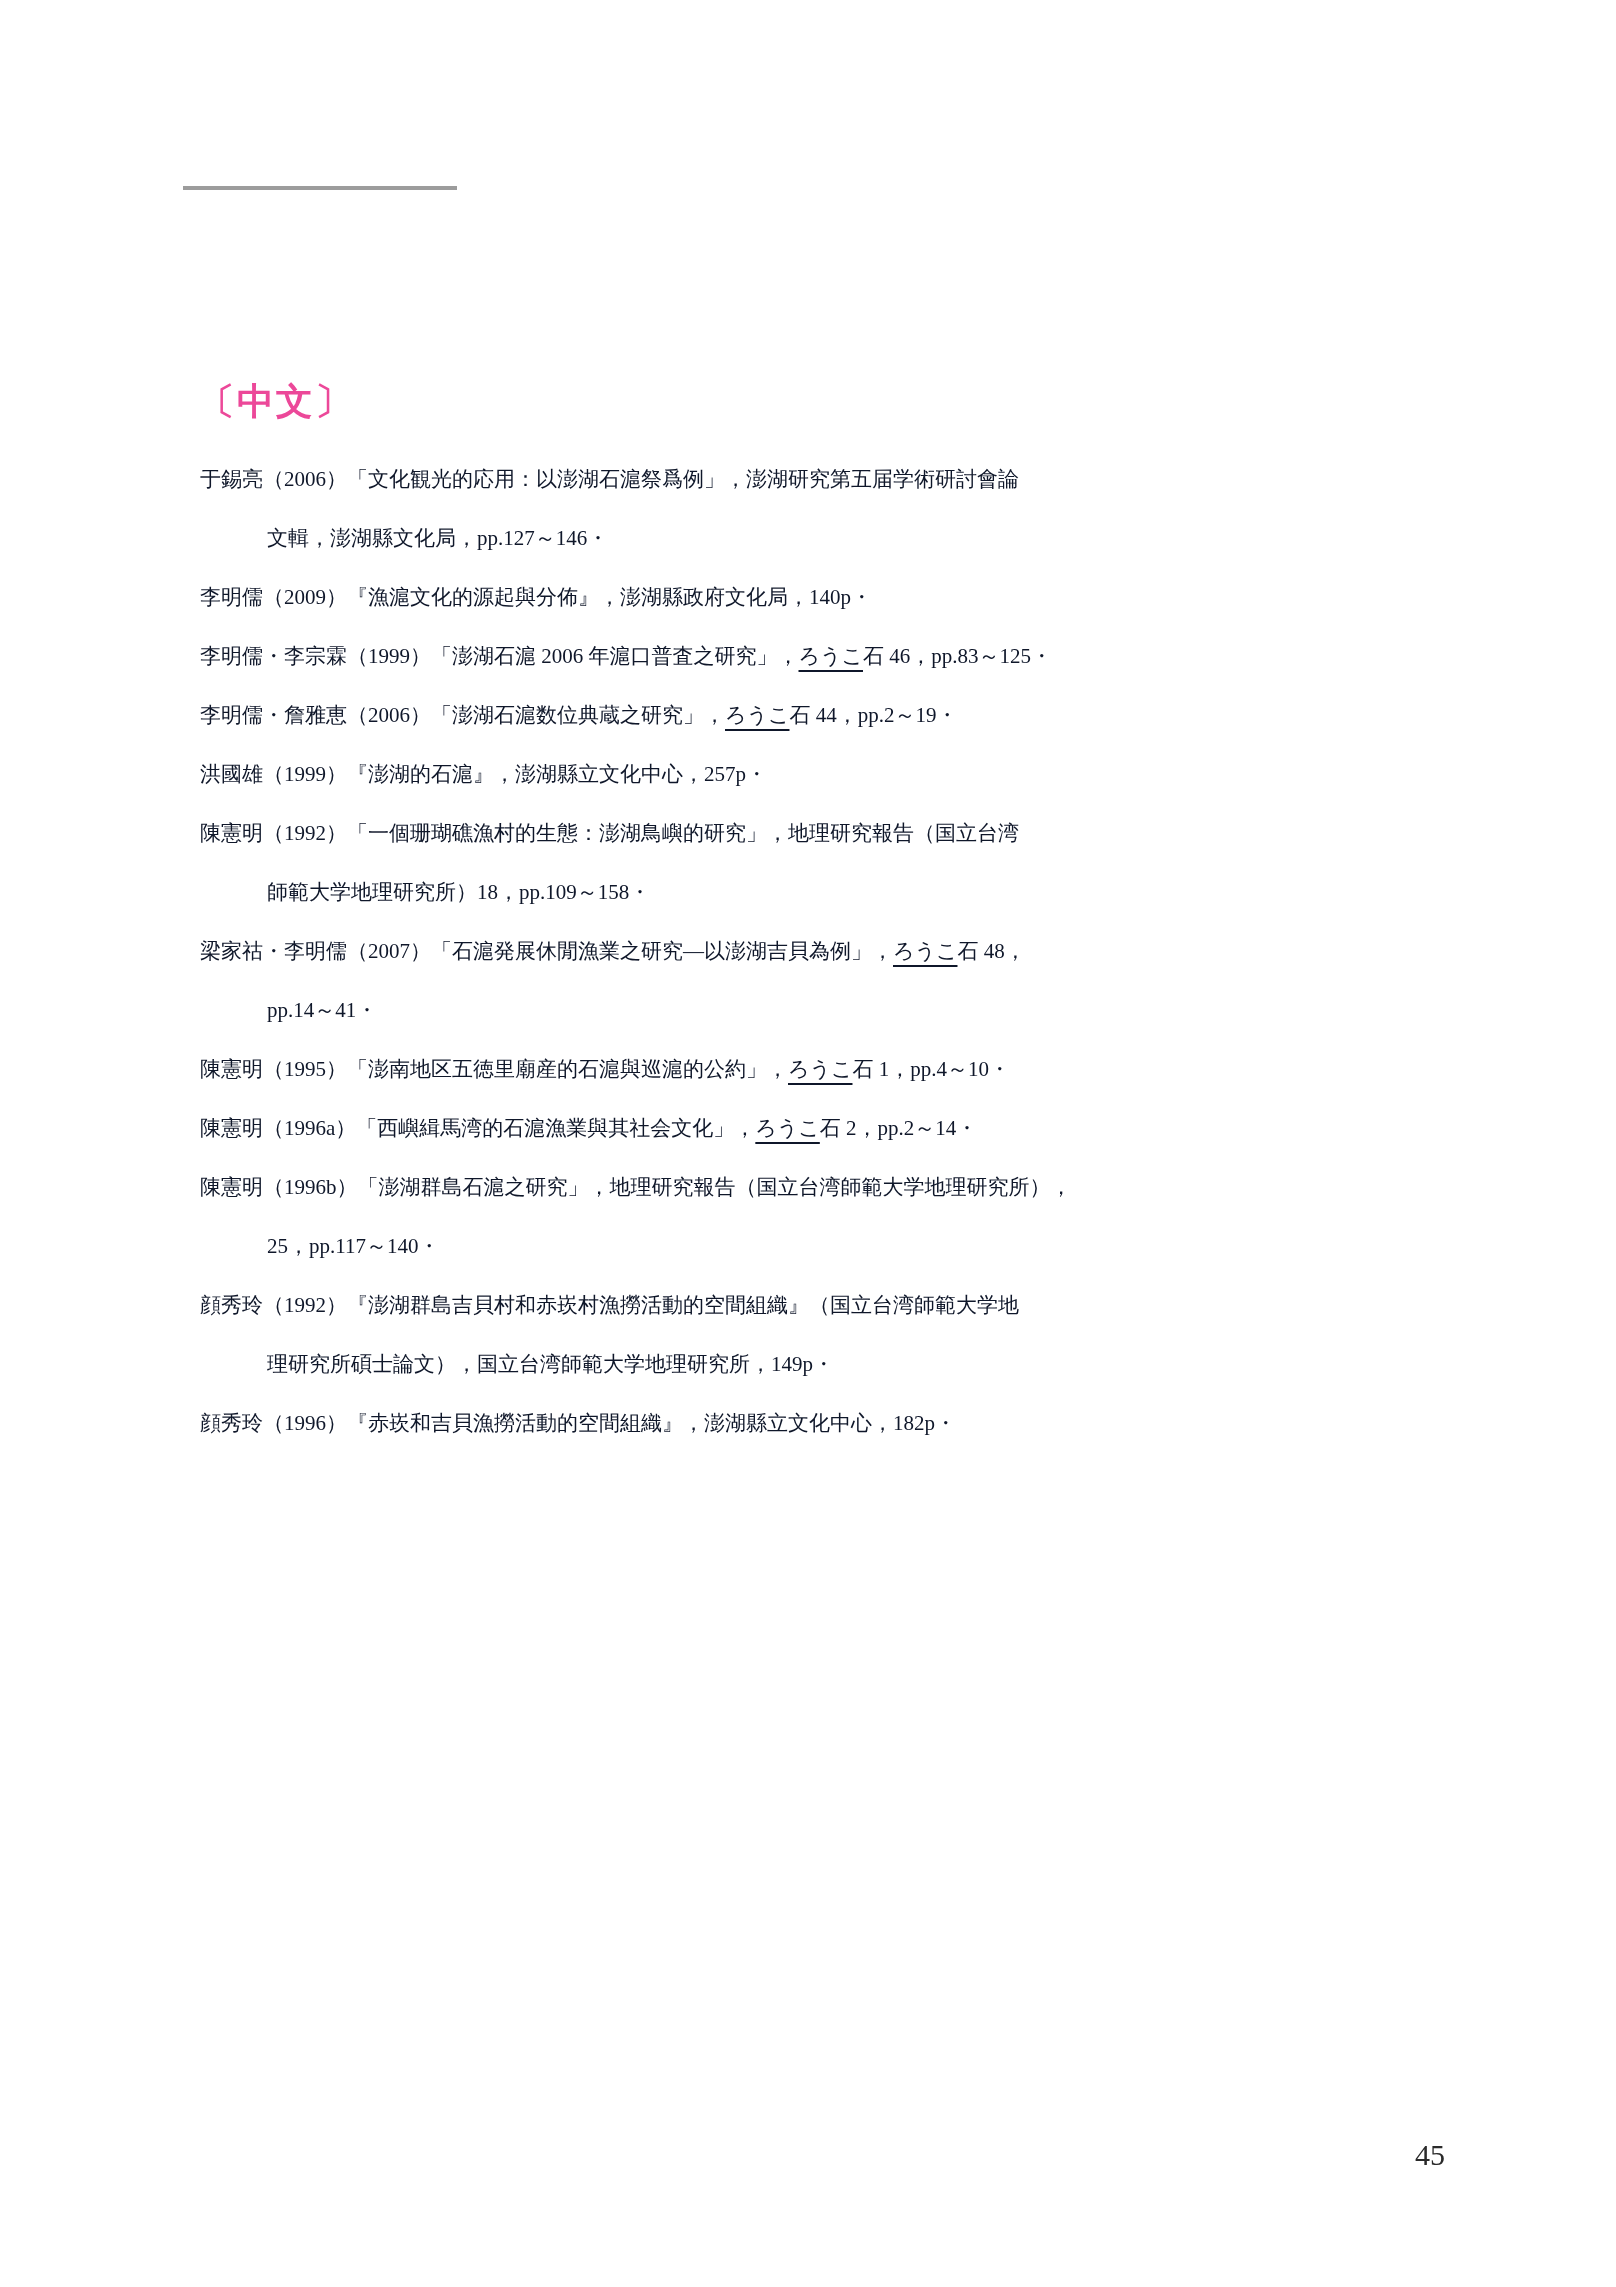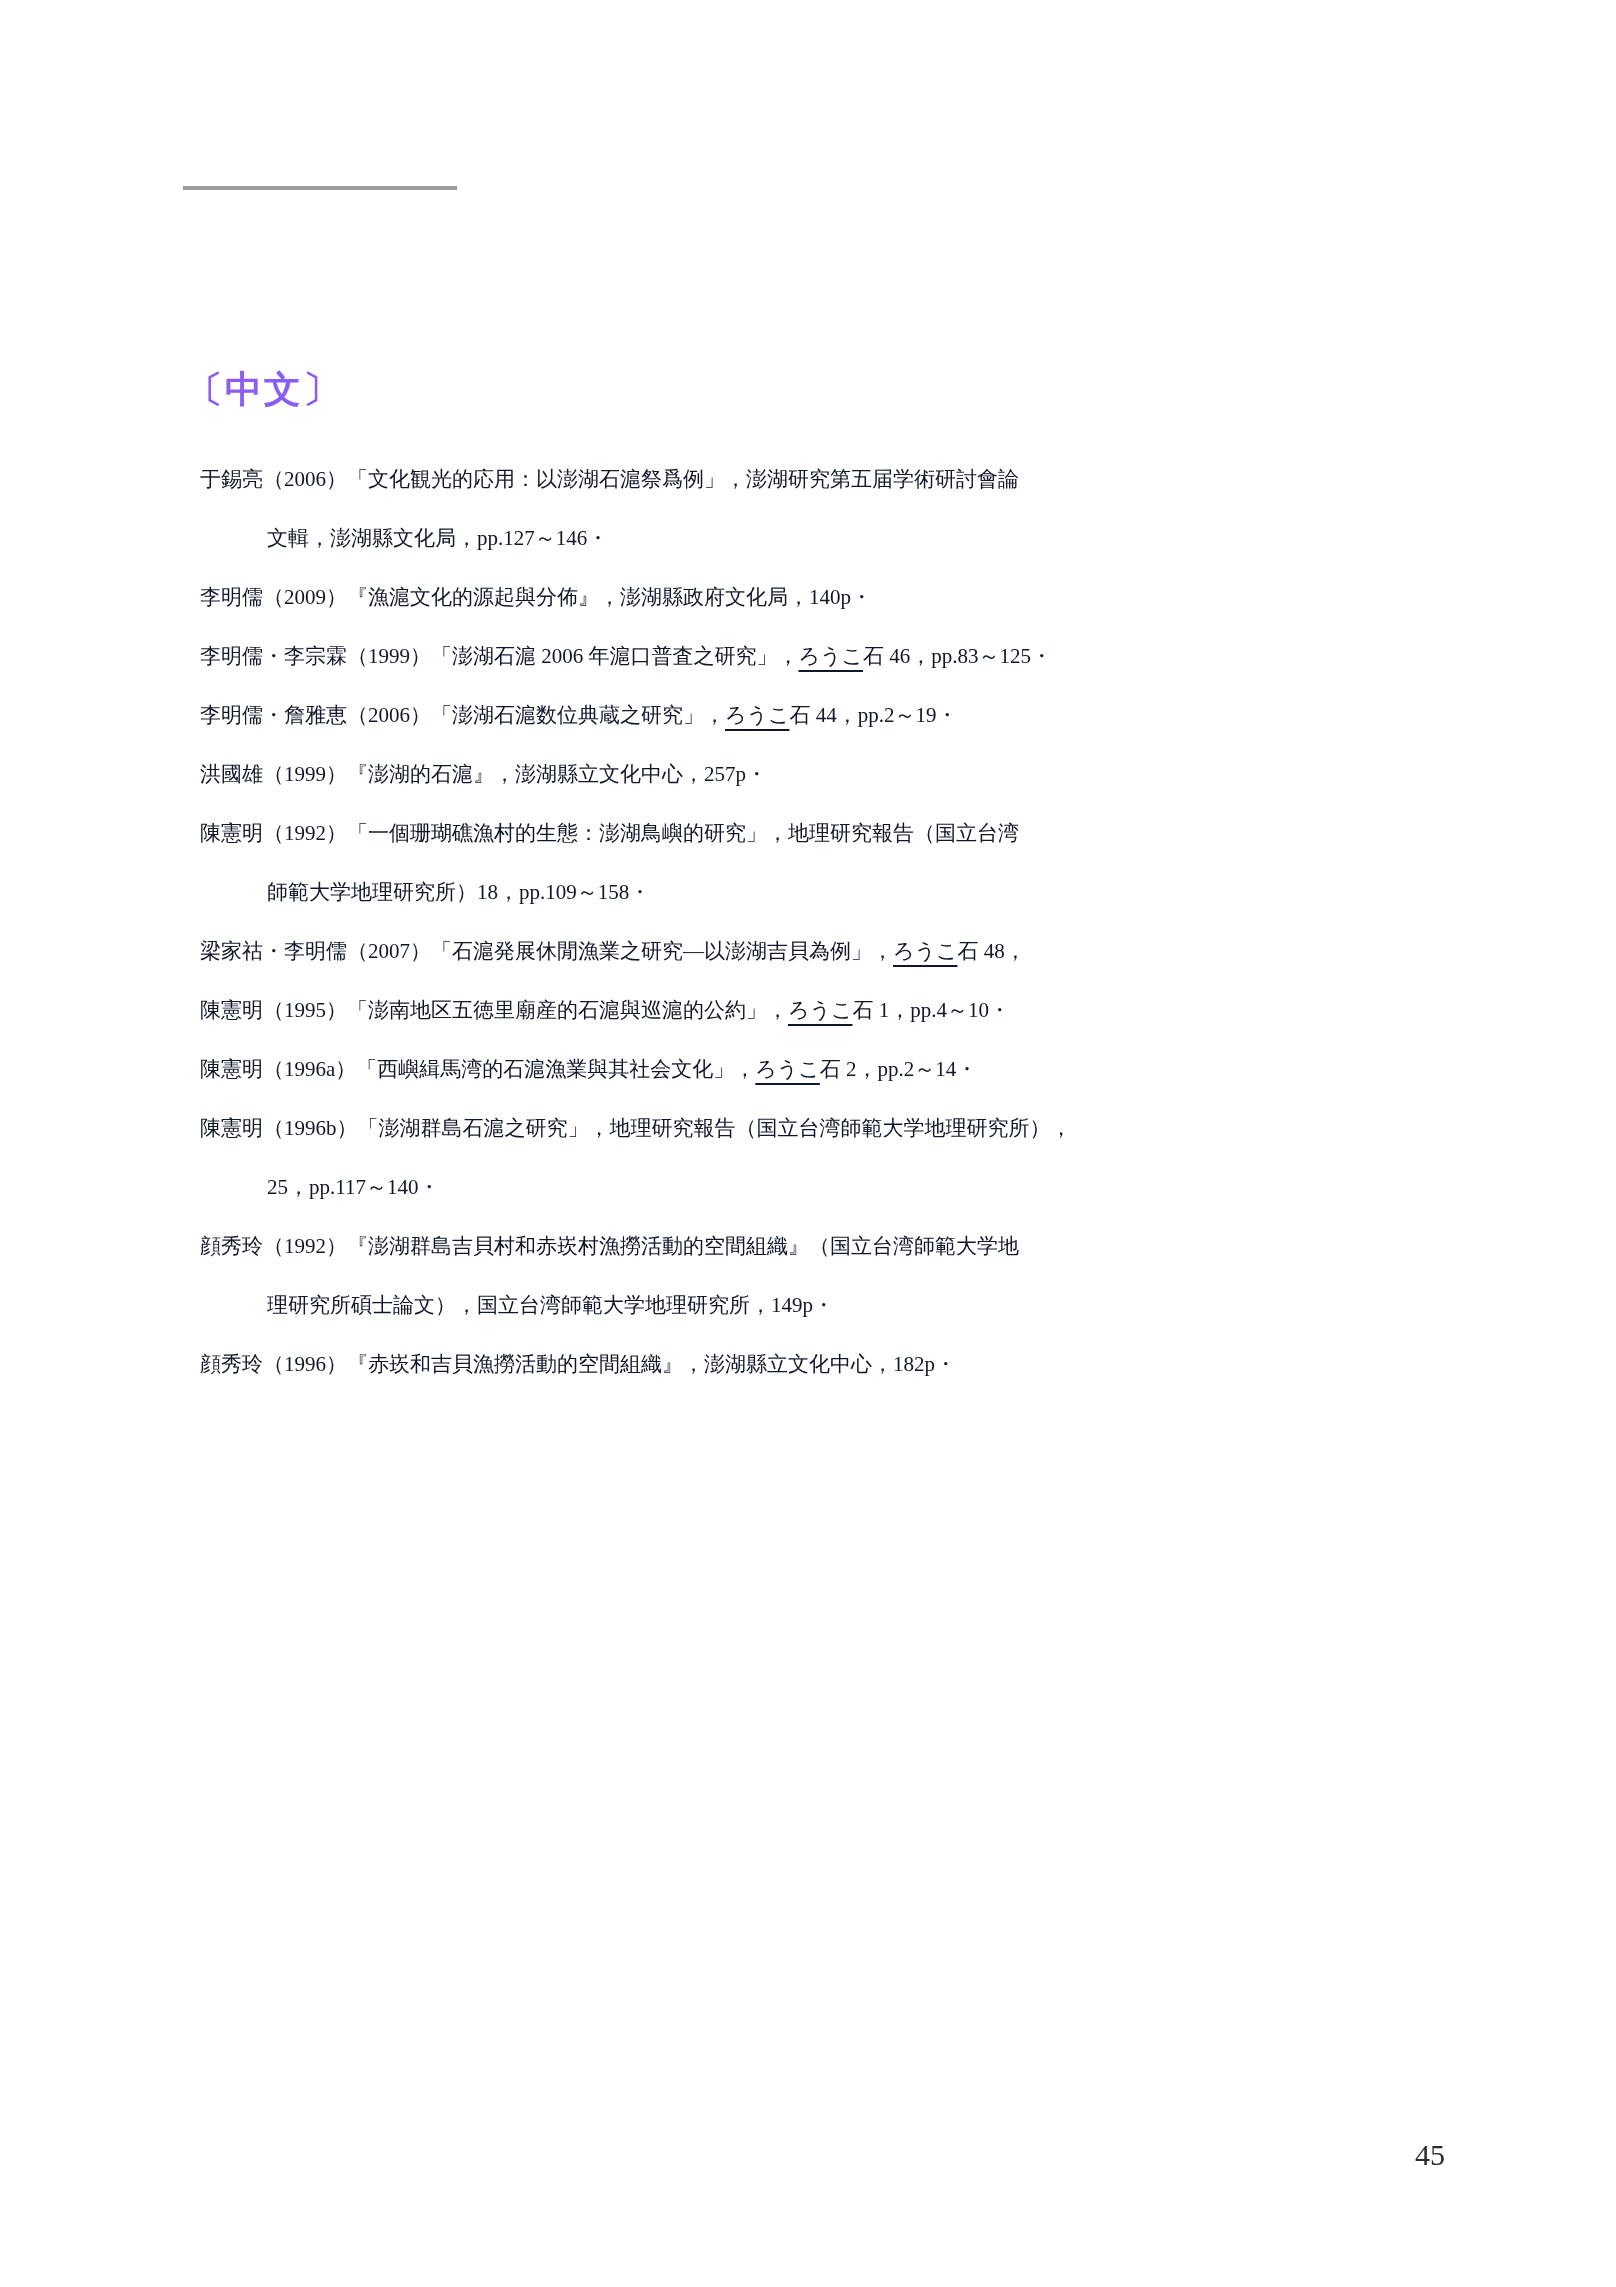--- a/index.html
+++ b/index.html
@@ -39,25 +39,25 @@
     font-size: 27.6px;
     line-height: 32px;
     color: #8c8c8c;
     letter-spacing: 1.4px;
     white-space: nowrap;
   }
   .section-heading {
     position: absolute;
     left: 186px;
     top: 365px;
-    margin: 0;
+    margin: 12px;
     font-size: 37px;
     font-weight: bold;
     letter-spacing: 1.9px;
-    color: #8b5cf6;
+    color: #ec4899;
     font-family: "Liberation Serif", "DejaVu Serif", serif;
   }
   .reference-list {
     position: absolute;
     left: 200px;
     top: 450px;
     width: 1332px;
     font-size: 21px;
     line-height: 59px;
     color: #0f172a;
@@ -97,20 +97,21 @@
   <div class="reference-list">
       <div class="ref-line"><span class="seg">于錫亮（2006）「文化観光的応用：以澎湖石滬祭爲例」，澎湖研究第五届学術研討會論</span></div>
       <div class="ref-line indent"><span class="seg">文輯，澎湖縣文化局，pp.127～146・</span></div>
       <div class="ref-line"><span class="seg">李明儒（2009）『漁滬文化的源起與分佈』，澎湖縣政府文化局，140p・</span></div>
       <div class="ref-line"><span class="seg">李明儒・李宗霖（1999）「澎湖石滬 2006 年滬口普査之研究」，</span><span class="seg seg-u">ろうこ</span><span class="seg">石 46，pp.83～125・</span></div>
       <div class="ref-line"><span class="seg">李明儒・詹雅恵（2006）「澎湖石滬数位典蔵之研究」，</span><span class="seg seg-u">ろうこ</span><span class="seg">石 44，pp.2～19・</span></div>
       <div class="ref-line"><span class="seg">洪國雄（1999）『澎湖的石滬』，澎湖縣立文化中心，257p・</span></div>
       <div class="ref-line"><span class="seg">陳憲明（1992）「一個珊瑚礁漁村的生態：澎湖鳥嶼的研究」，地理研究報告（国立台湾</span></div>
       <div class="ref-line indent"><span class="seg">師範大学地理研究所）18，pp.109～158・</span></div>
       <div class="ref-line"><span class="seg">梁家祜・李明儒（2007）「石滬発展休閒漁業之研究—以澎湖吉貝為例」，</span><span class="seg seg-u">ろうこ</span><span class="seg">石 48，</span></div>
+      <div class="ref-line indent"><span class="seg">pp.14～41・</span></div>
       <div class="ref-line"><span class="seg">陳憲明（1995）「澎南地区五徳里廟産的石滬與巡滬的公約」，</span><span class="seg seg-u">ろうこ</span><span class="seg">石 1，pp.4～10・</span></div>
       <div class="ref-line"><span class="seg">陳憲明（1996a）「西嶼緝馬湾的石滬漁業與其社会文化」，</span><span class="seg seg-u">ろうこ</span><span class="seg">石 2，pp.2～14・</span></div>
       <div class="ref-line"><span class="seg">陳憲明（1996b）「澎湖群島石滬之研究」，地理研究報告（国立台湾師範大学地理研究所），</span></div>
       <div class="ref-line indent"><span class="seg">25，pp.117～140・</span></div>
       <div class="ref-line"><span class="seg">顔秀玲（1992）『澎湖群島吉貝村和赤崁村漁撈活動的空間組織』（国立台湾師範大学地</span></div>
       <div class="ref-line indent"><span class="seg">理研究所碩士論文），国立台湾師範大学地理研究所，149p・</span></div>
       <div class="ref-line"><span class="seg">顔秀玲（1996）『赤崁和吉貝漁撈活動的空間組織』，澎湖縣立文化中心，182p・</span></div>
     </div>
 
   <div class="page-number">45</div>

